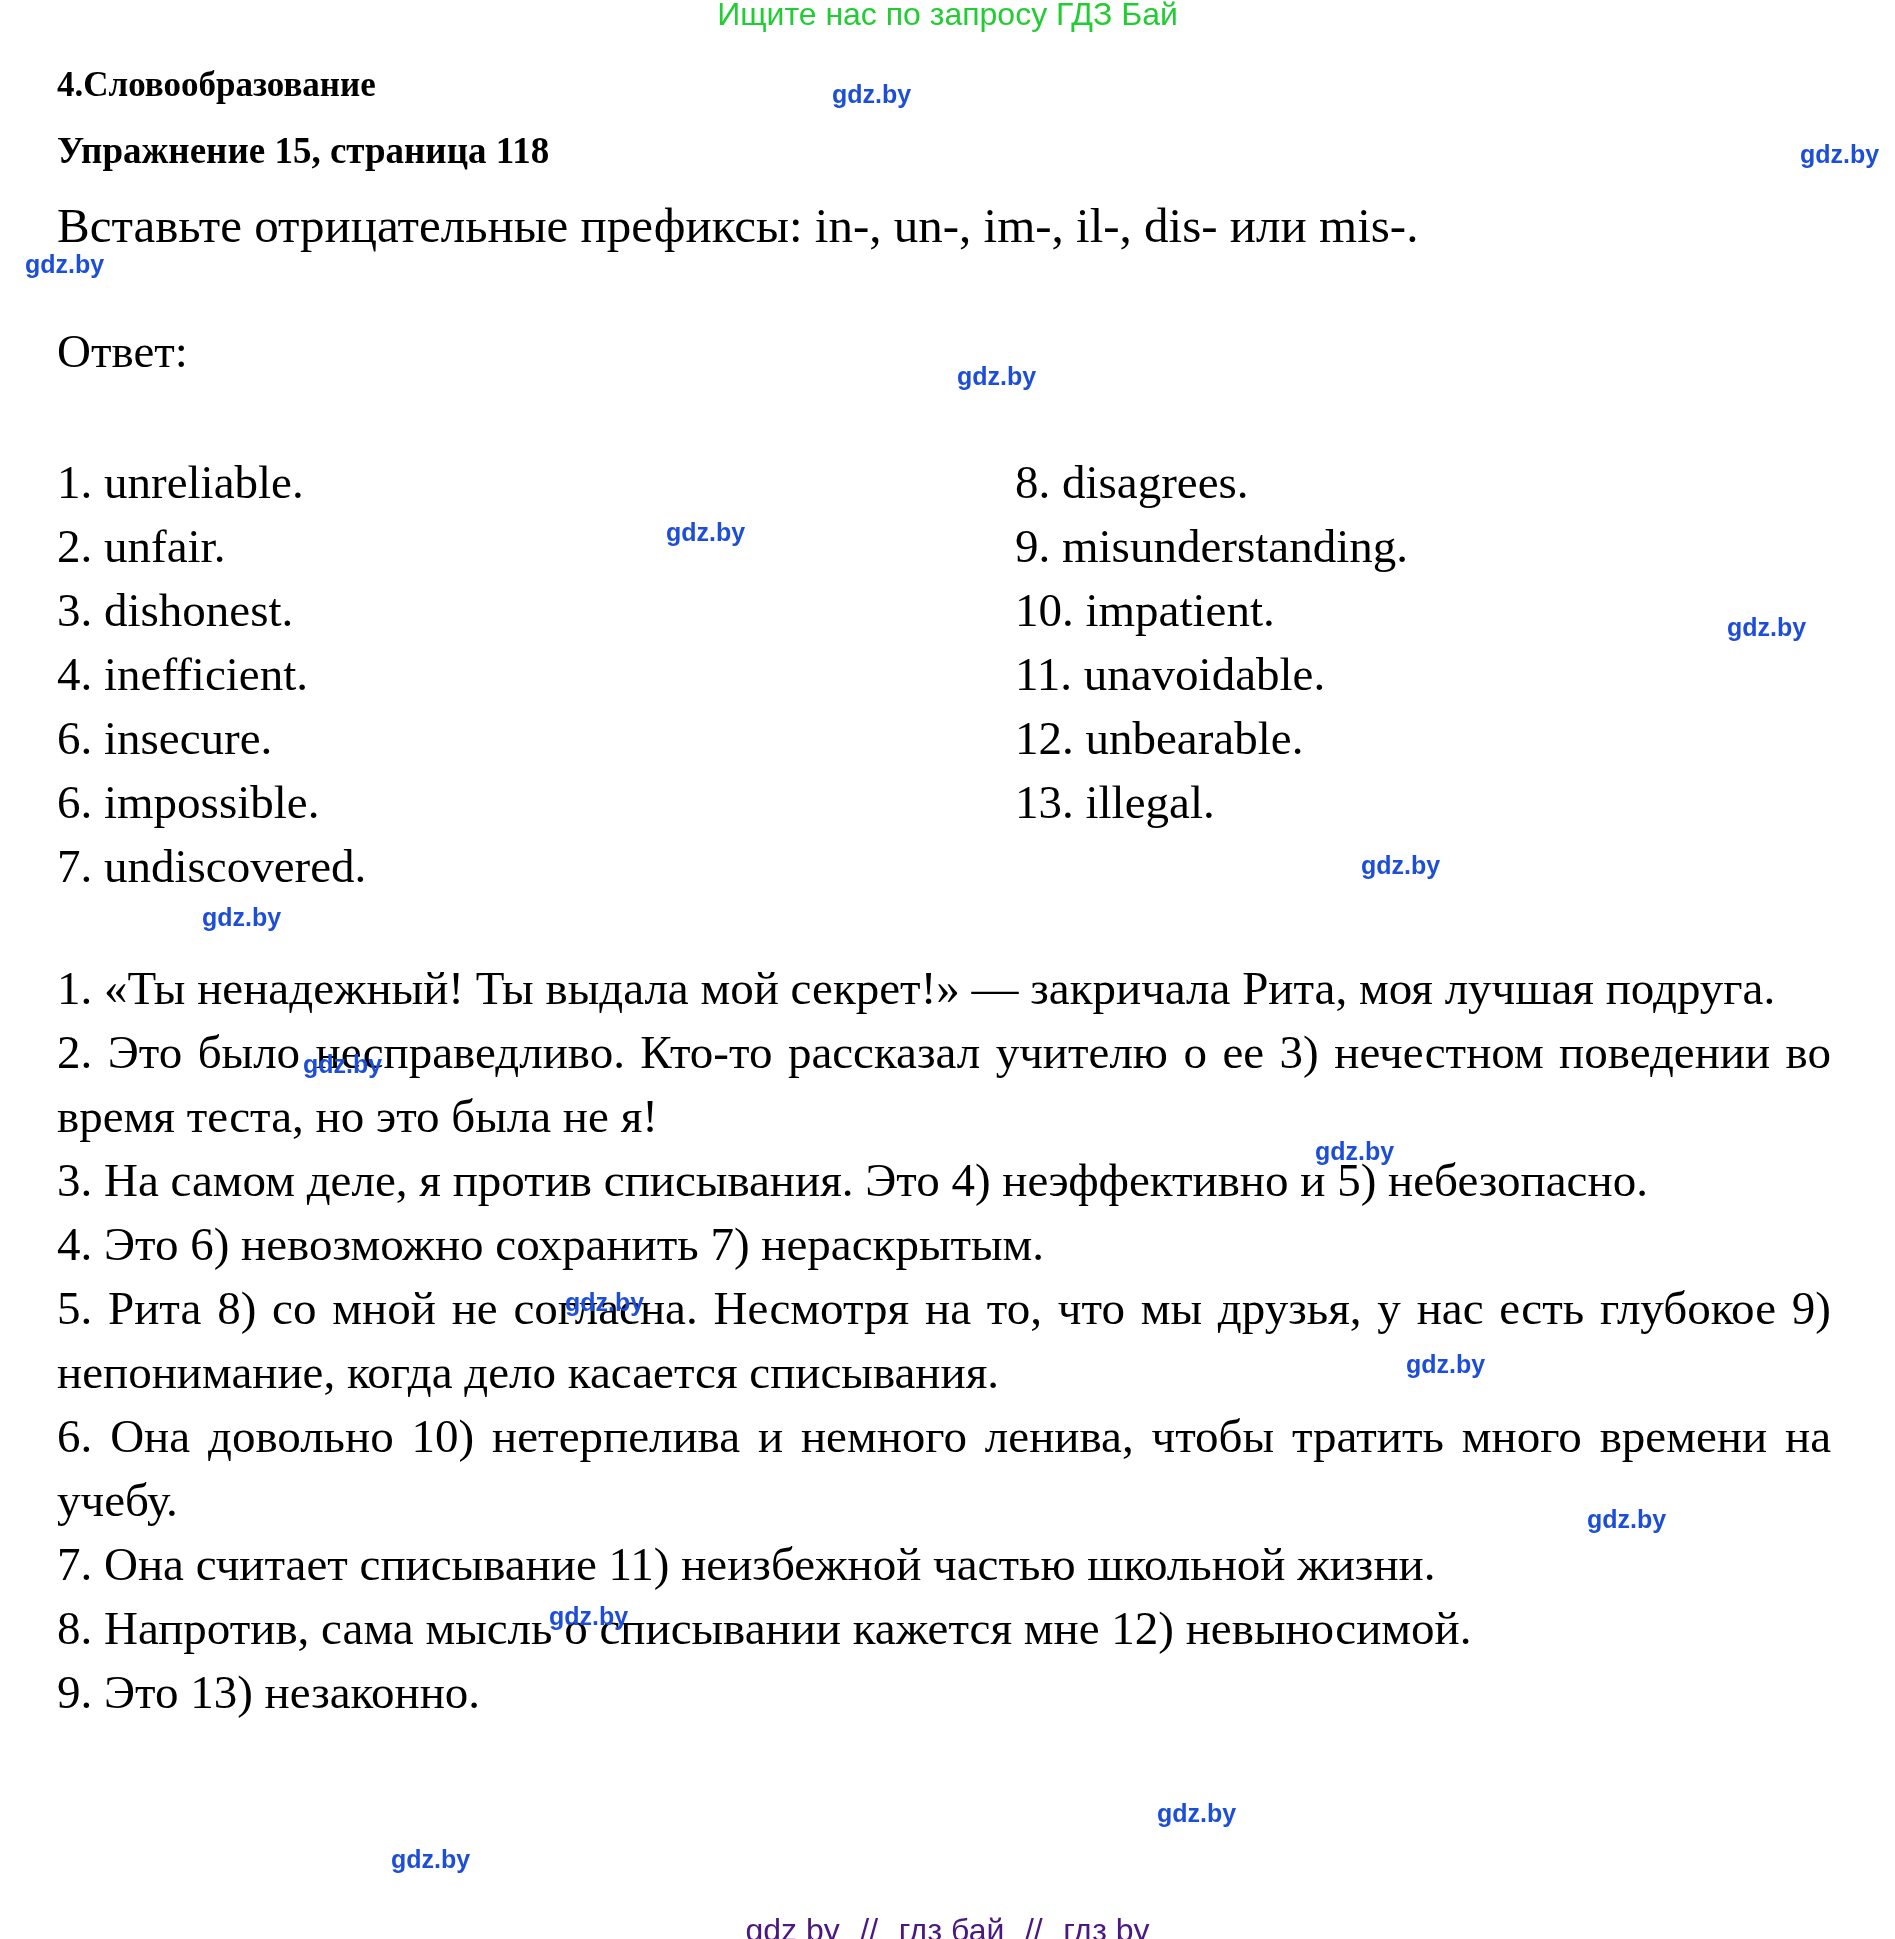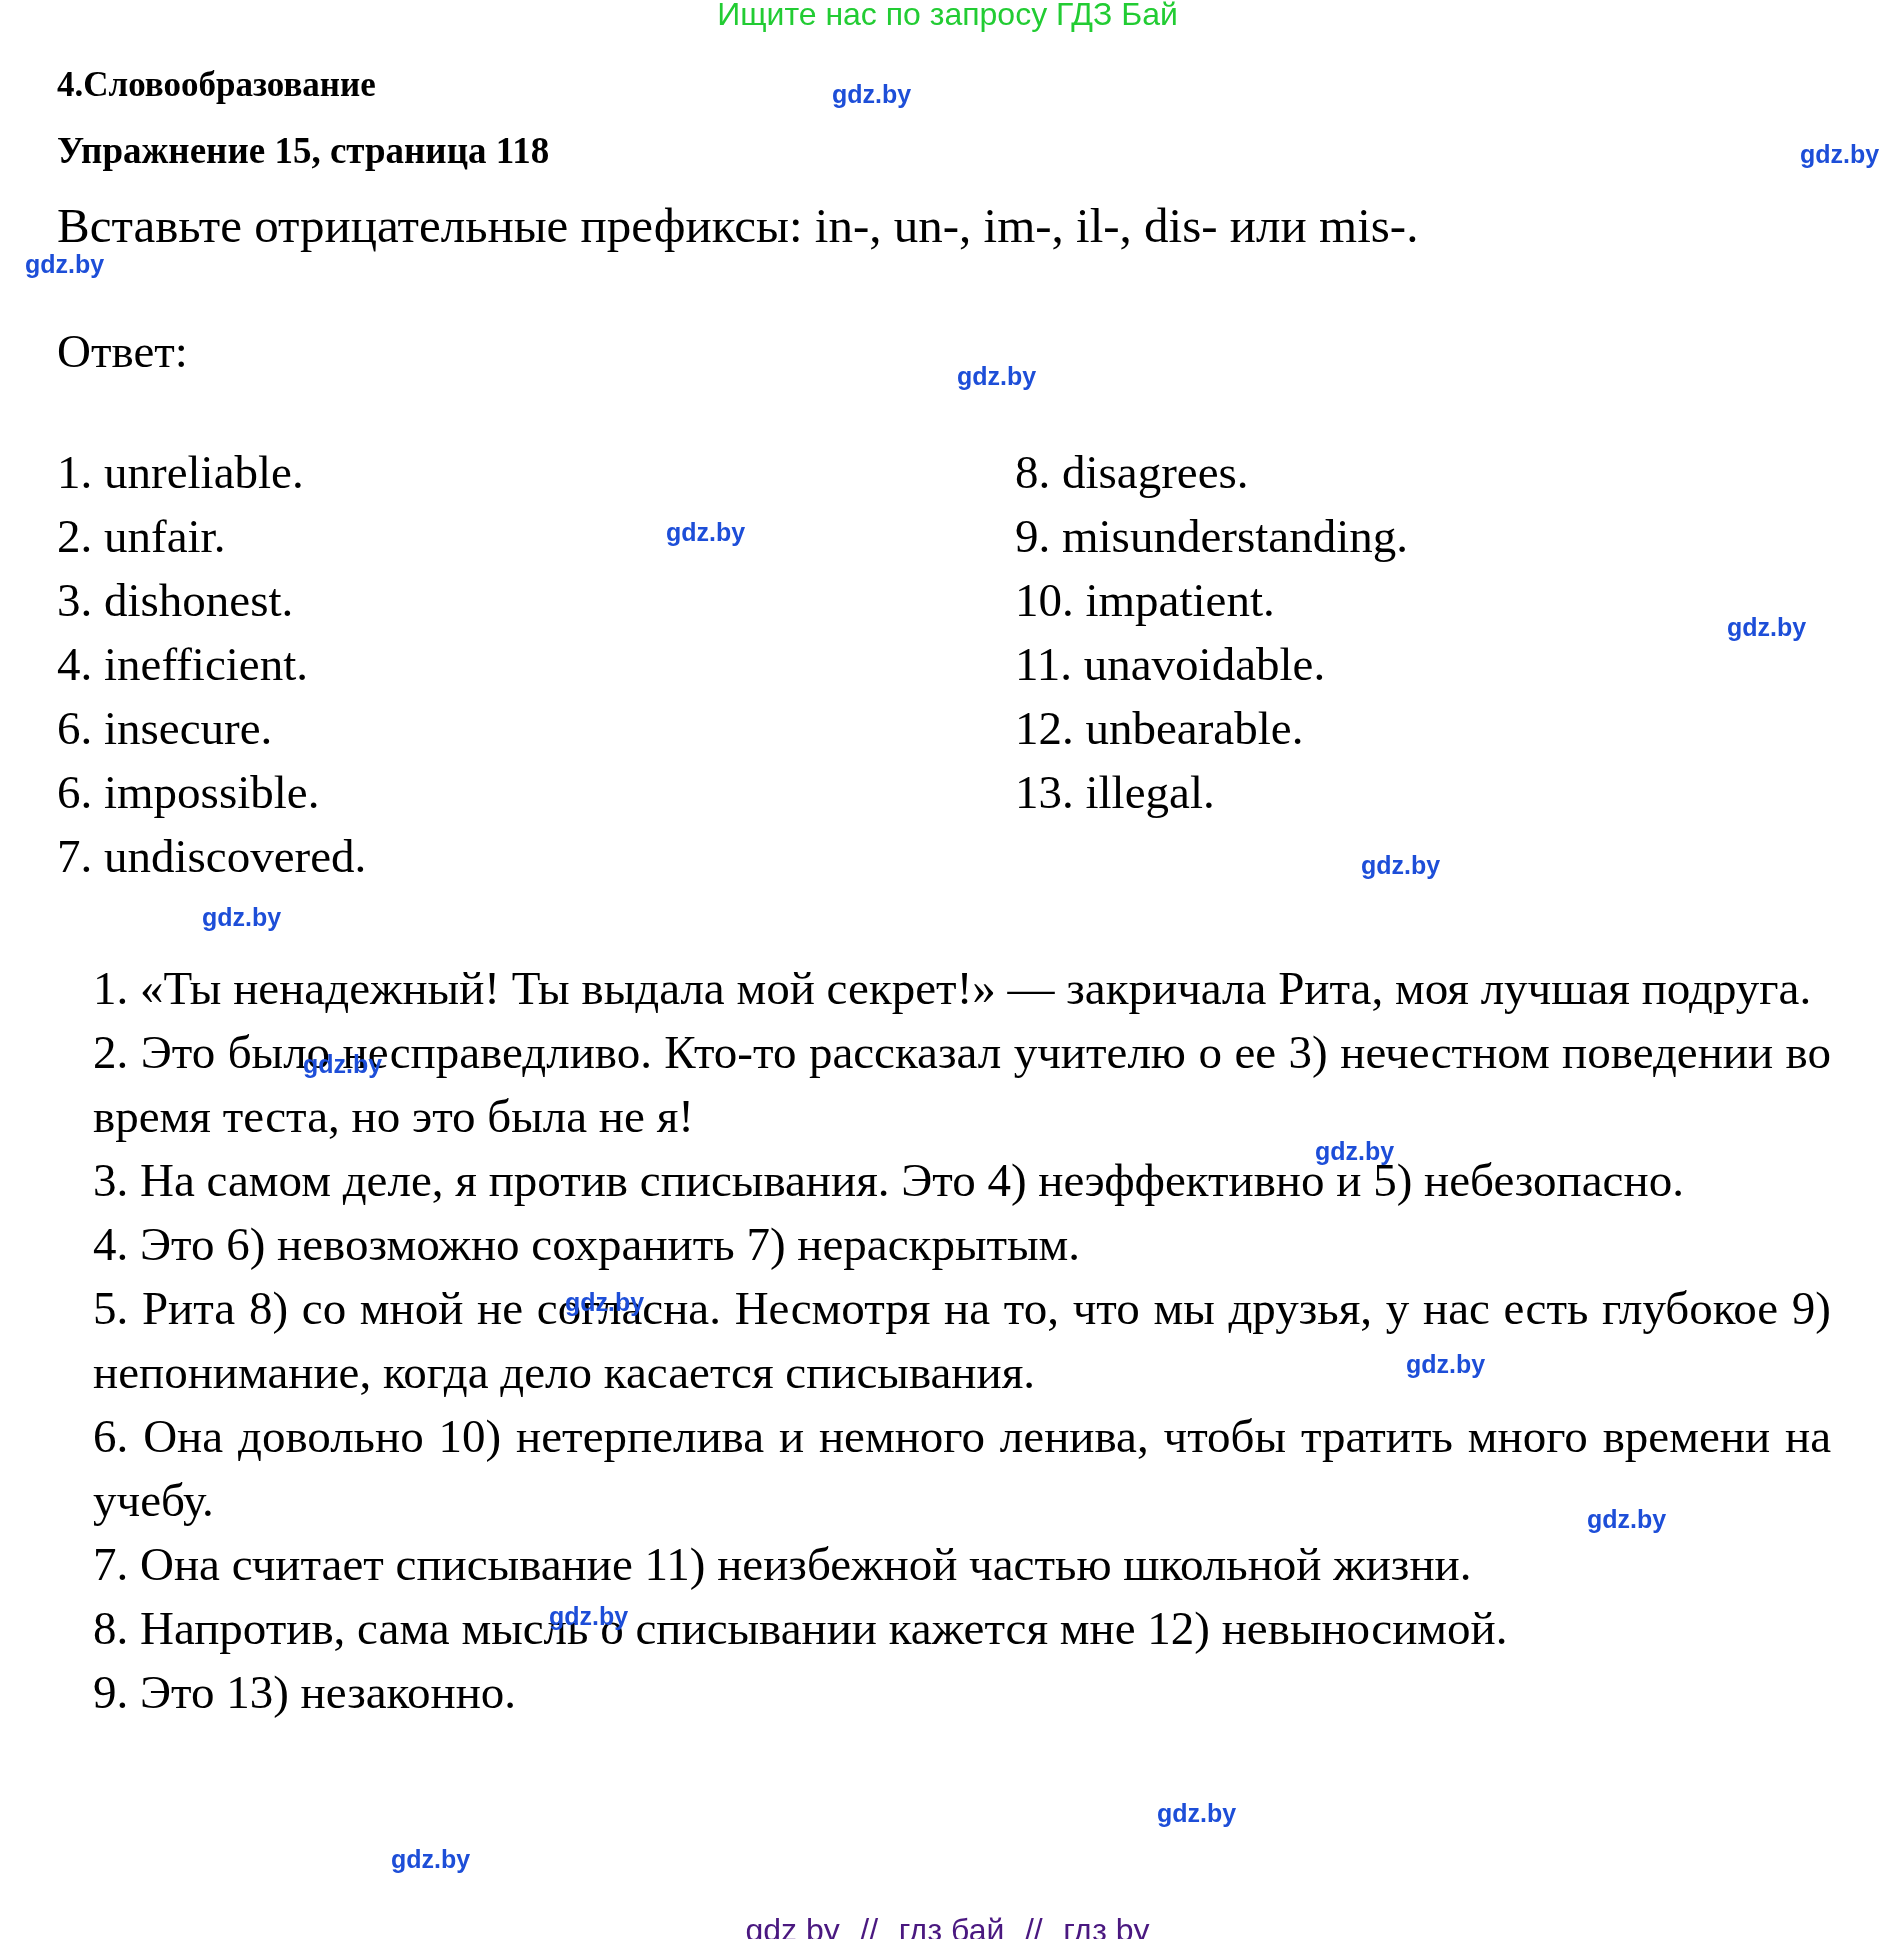--- a/index.html
+++ b/index.html
@@ -16,30 +16,30 @@
   .h2 {
     position: absolute; left: 57px; top: 132px; font-size: 37px; font-weight: bold; line-height: 1;
   }
   .instr {
     position: absolute; left: 57px; top: 201px; font-size: 49px; line-height: 1;
   }
   .answer-label {
     position: absolute; left: 57px; top: 328px; font-size: 47px; line-height: 1;
   }
   .col {
-    position: absolute; top: 440px; font-size: 47px; line-height: 64px;
+    position: absolute; top: 450px; font-size: 47px; line-height: 64px;
   }
   .col.left { left: 57px; }
   .col.right { left: 1015px; }
   .col .item { white-space: nowrap; height: 64px; }
   .paras {
     position: absolute; left: 57px; top: 956px; width: 1774px;
     font-size: 47px; line-height: 64px;
   }
-  .paras .p { text-align: justify; text-align-last: left; margin-left: 36px; }
+  .paras .p { text-align: justify; text-align-last: left; }
   .wm {
     position: absolute; font-size: 25px; color: #1d4ed8; line-height: 1; white-space: nowrap; font-weight: bold;
   }
   .footer {
     position: absolute; top: 1914px; left: 0; width: 1895px; text-align: center;
     font-size: 32px; color: #4a1880; line-height: 1;
   }
   .footer .sep { margin: 0 20.6px; }
 </style>
 </head>

